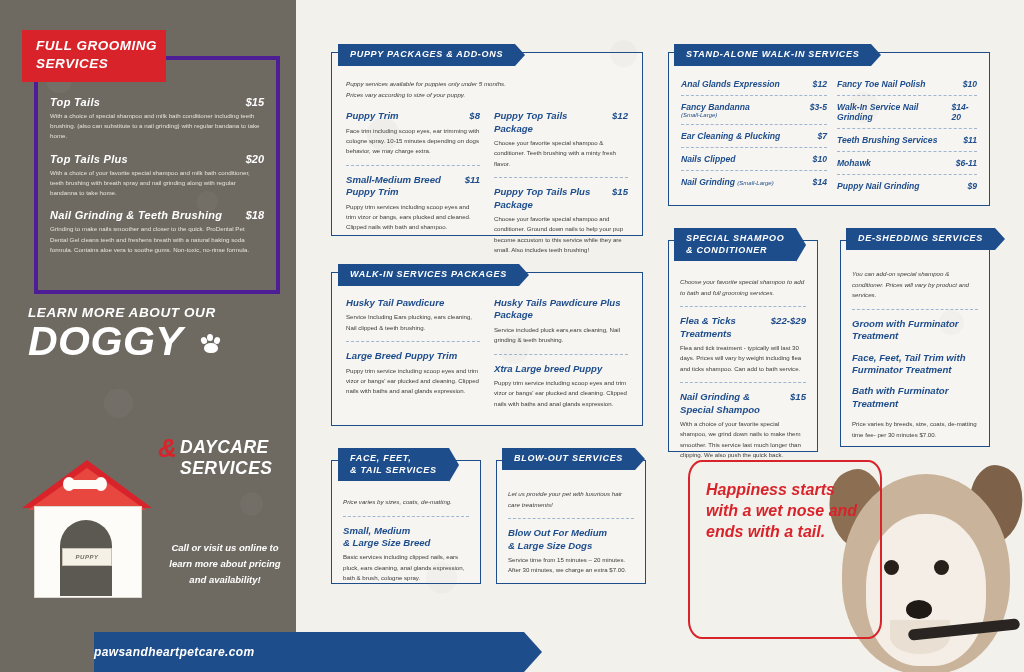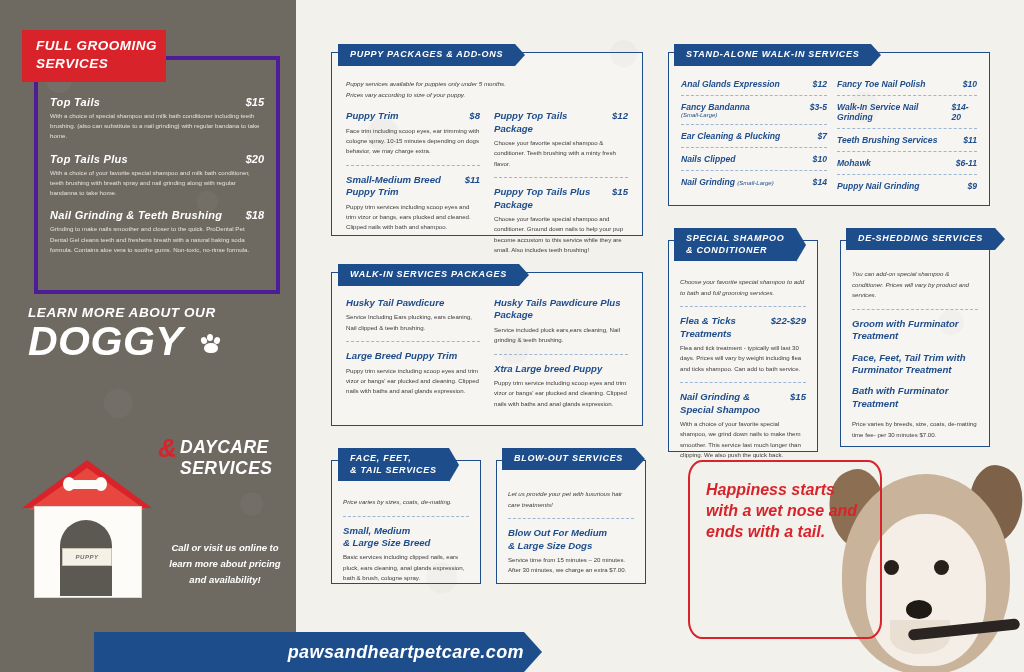--- a/index.html
+++ b/index.html
@@ -75,22 +75,22 @@
 
   
   .url-bar{
     position:absolute;left:94px;bottom:0;width:430px;height:40px;background:#1e4d8c;z-index:5;
   }
   .url-bar:after{
     content:"";position:absolute;right:-18px;top:0;width:0;height:0;
     border-top:20px solid transparent;border-bottom:20px solid transparent;border-left:18px solid #1e4d8c;
   }
   .url-bar span{
-    display:block;text-align:right;line-height:40px;color:#fff;
-    font-size:18px;font-weight:bold;font-style:italic;letter-spacing:.4px;
+    display:block;text-align:left;line-height:40px;color:#fff;
+    font-size:12px;font-weight:bold;font-style:italic;letter-spacing:.4px;
   }
 
   
   .right{position:absolute;left:296px;top:0;width:728px;height:672px;background:#f3f1ec;overflow:hidden;}
   .right:after{
     content:"";position:absolute;inset:0;pointer-events:none;
     background:
       radial-gradient(circle at 12% 20%, rgba(120,110,95,.05) 0 16px, transparent 17px),
       radial-gradient(circle at 45% 8%, rgba(120,110,95,.045) 0 13px, transparent 14px),
       radial-gradient(circle at 78% 16%, rgba(120,110,95,.04) 0 15px, transparent 16px),

